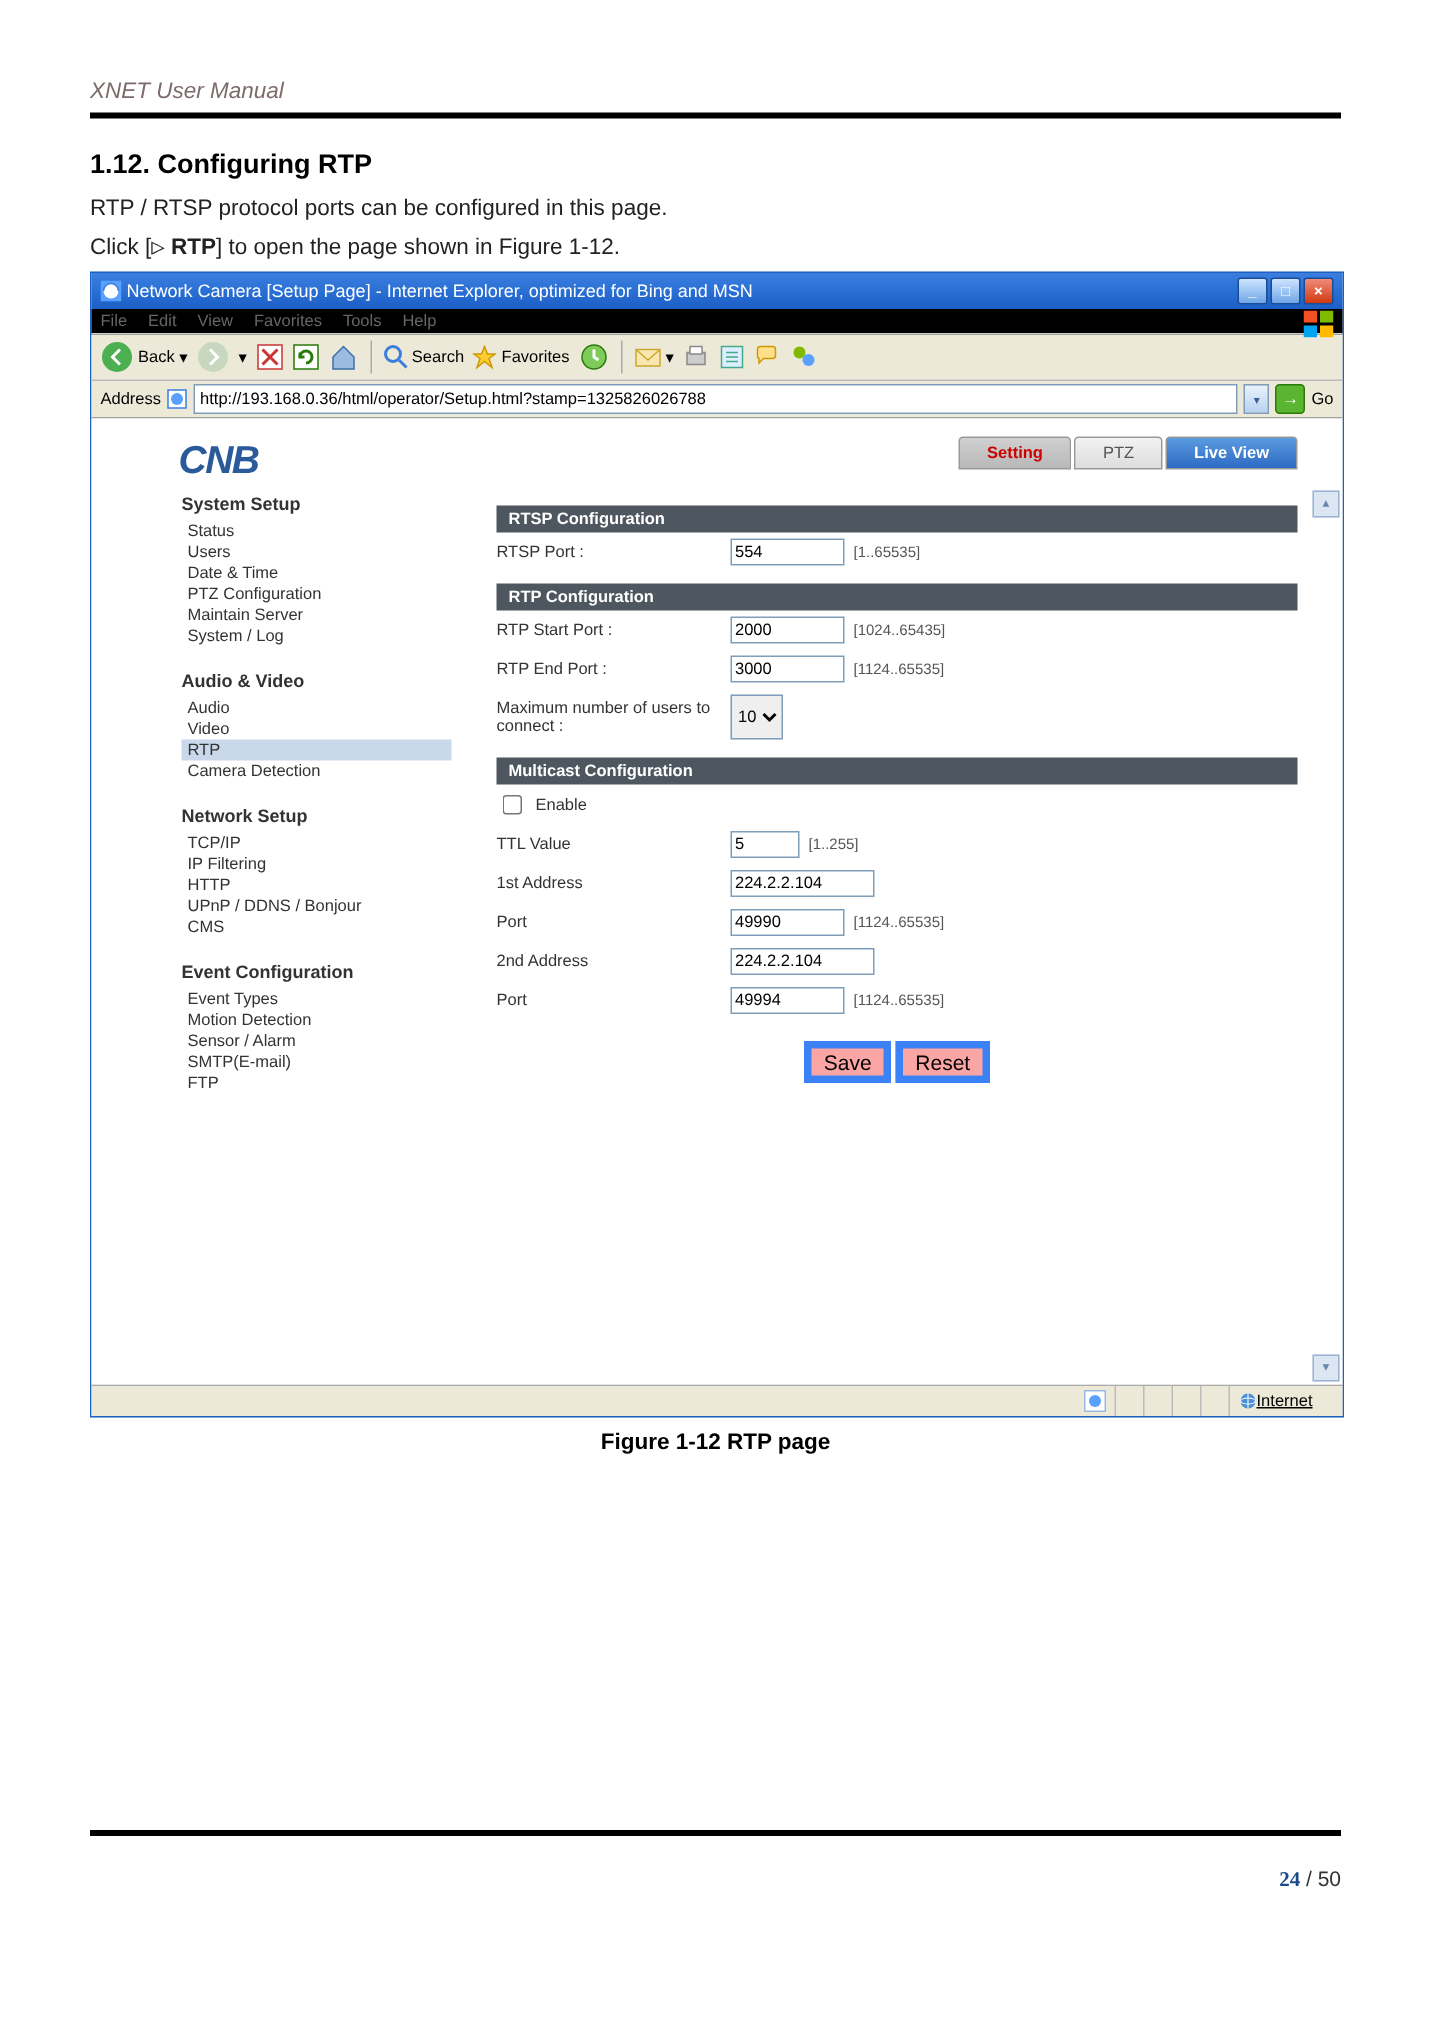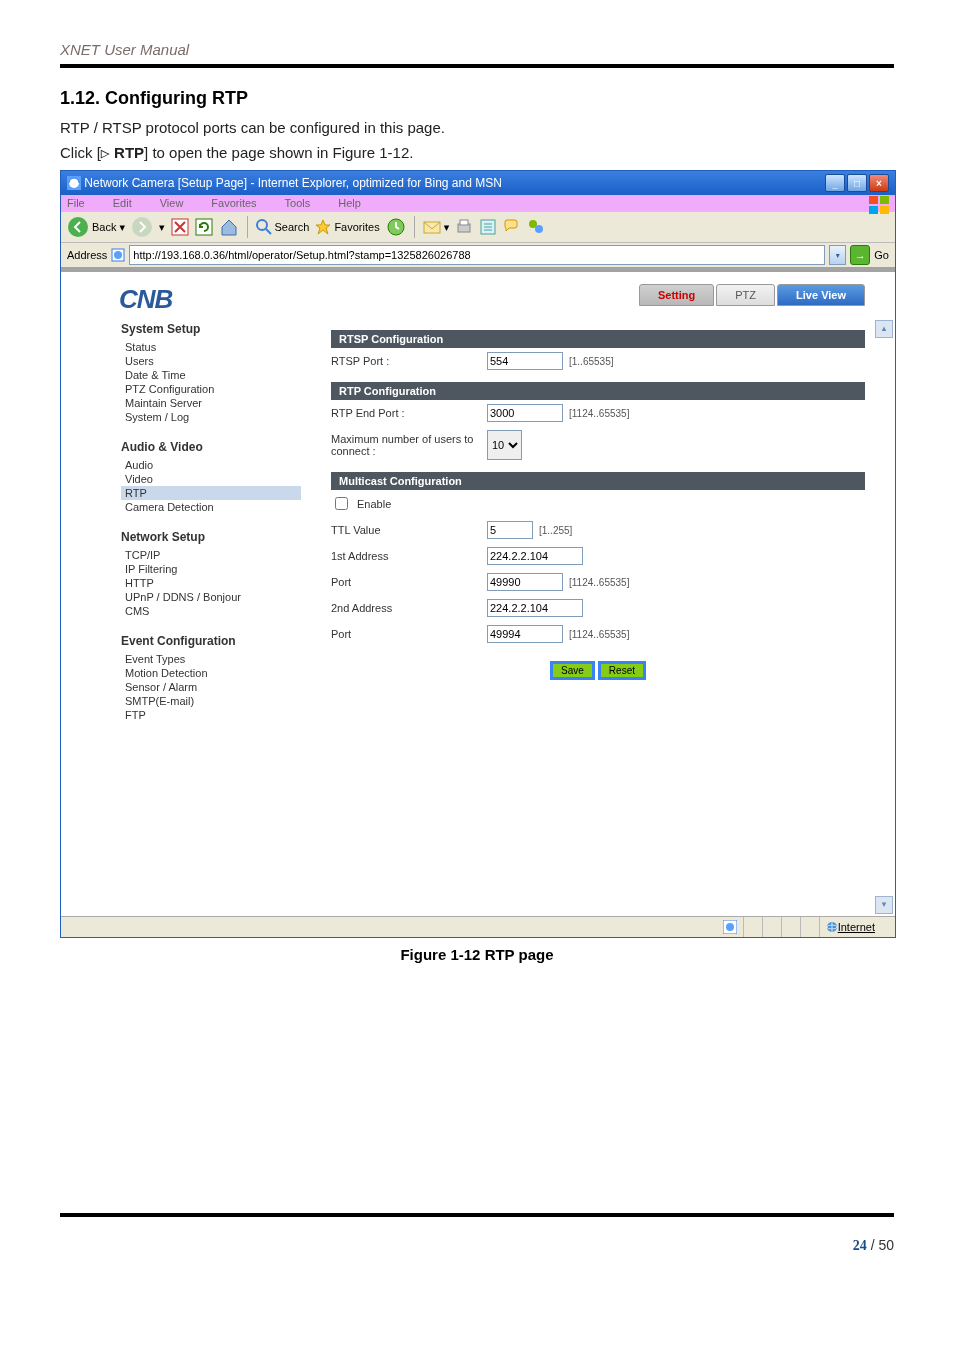--- a/index.html
+++ b/index.html
@@ -1,36 +1,36 @@
 <!DOCTYPE html>
 <html><head>
 <meta charset="utf-8">
 <style>
   body { margin:0; padding:0; font-family:Verdana,Arial,sans-serif; background:#fff; color:#000; }
-  .page { width:954px; margin:1px auto; padding:40px 60px 20px 60px; box-sizing:border-box; }
+  .page { width:954px; margin:12px auto; padding:40px 60px 20px 60px; box-sizing:border-box; }
   .manual-header { font-style:italic; color:#7d6b6b; font-size:15px; margin-bottom:6px; }
   .hr-thick { border:none; border-top:4px solid #000; margin:0 0 20px 0; }
   .hr-thick.bottom { margin-top:250px; }
   .section-title { font-size:18px; font-weight:bold; margin:0 0 10px 0; }
   .body-text { font-size:15px; margin:0 0 8px 0; color:#222; }
   .body-text .tri { font-family:monospace; }
   .figure-caption { text-align:center; font-weight:bold; font-size:15px; margin-top:8px; }
 
   
   .ie-window { border:1px solid #1f5fbf; background:#efefef; position:relative; width:100%; font-family:Tahoma,Arial,sans-serif; }
   .titlebar { background:linear-gradient(#3a7fe0,#1b5fc7); color:#fff; font-size:12px; padding:3px 6px; display:flex; justify-content:space-between; align-items:center;gap:31px; }
   .titlebar .btns { display:flex; gap:2px; }
   .winbtn { width:18px; height:16px; background:linear-gradient(#cde4ff,#6fa6e6); border:1px solid #1b4c96; border-radius:2px; display:flex; align-items:center; justify-content:center; font-size:10px; color:#fff; font-weight:bold; }
   .winbtn.close { background:linear-gradient(#f08b7a,#d03a10); }
-  .menubar { background:#f0abfc; font-size:11px; color:#666; padding:2px 6px; display:flex; gap:28px; border-bottom:1px solid #ccc; position:relative; }
+  .menubar { background:#000000; font-size:11px; color:#666; padding:2px 6px; display:flex; gap:14px; border-bottom:1px solid #ccc; position:relative; }
   .menubar .flag { position:absolute; right:6px; top:1px; width:20px; height:18px; }
   .toolbar { background:#ece9d8; padding:4px 6px; border-bottom:1px solid #bbb; display:flex; align-items:center; gap:6px; font-size:11px; }
   .tb-btn { display:inline-flex; align-items:center; gap:3px; }
   .sep { width:1px; height:22px; background:#aaa; margin:0 2px; }
-  .addrbar { background:#ece9d8; padding:2px 6px; border-bottom:5px solid #a3a3a3; display:flex; align-items:center; gap:4px; font-size:11px; }
+  .addrbar { background:#ece9d8; padding:2px 6px; border-bottom:1px solid #a3a3a3; display:flex; align-items:center; gap:4px; font-size:11px; }
   .addrbar input { flex:1; height:18px; font-size:11px; border:1px solid #7f9db9; padding:0 3px; }
   .go-btn { width:18px; height:18px; background:#5cb531; border:1px solid #2a7a0a; border-radius:3px; display:flex; align-items:center; justify-content:center; color:#fff; font-size:11px; font-weight:bold; }
   .dropdown-arrow { width:15px; height:18px; background:linear-gradient(#eaf2fb,#b7d2f0); border:1px solid #7f9db9; display:flex; align-items:center; justify-content:center; font-size:8px; color:#3a5f9a; }
 
   
   .viewport { background:#fff; position:relative; padding:0; }
   .topnav { display:flex; justify-content:flex-end; gap:2px; padding:12px 30px 6px 0; }
   .topnav .tab { font-size:11px; padding:4px 18px; border:1px solid #999; background:linear-gradient(#f2f2f2,#ddd); color:#555; border-radius:3px 3px 0 0; }
   .topnav .tab.active { background:linear-gradient(#d0d0d0,#b8b8b8); color:#c00; font-weight:bold; }
   .topnav .tab.liveview { background:linear-gradient(#5a9be0,#2d6bc4); color:#fff; font-weight:bold; }
@@ -46,21 +46,21 @@
   .sidebar .item.selected { background:#c9d8ea; }
 
   .main-form { flex:1; }
   .section-hdr { background:#4e5760; color:#fff; font-weight:bold; font-size:11px; padding:3px 8px; margin-top:8px; }
   .form-row { display:flex; align-items:center; padding:4px 0; gap:6px; }
   .form-row .label { width:150px; }
   .form-row input[type=text] { width:70px; border:1px solid #7f9db9; height:16px; font-size:11px; padding:0 2px; }
   .form-row .hint { color:#555; font-size:10px; }
   .form-row select { border:1px solid #7f9db9; font-size:11px; height:30px; }
   .btn-row { text-align:center; padding:14px 0 0 0; }
-  .btn-row button { font-size:10px; padding:1px 8px; border:3px solid #3b82f6; background:#84cc16; }
+  .btn-row button { font-size:14px; padding:1px 8px; border:5px solid #3b82f6; background:#fca5a5; }
 
   .statusbar { background:#ece9d8; border-top:1px solid #aaa; height:20px; display:flex; justify-content:flex-end; align-items:center; font-size:11px; gap:6px; padding:0 14px 0 4px; }
   .statusbar .cell { border-left:1px solid #bbb; height:100%; display:flex; align-items:center; padding:0 6px;text-decoration:underline; }
   .page-footer { text-align:right; font-size:14px; margin-top:10px; color:#333; }
   .page-footer .cur { font-family:"Times New Roman",serif; font-weight:bold; color:#1a4a8a; }
 
   
   .ico { display:inline-block; vertical-align:middle; }
 </style>
 </head>
@@ -252,20 +252,25 @@
 
         <div class="main-form">
           <div class="section-hdr">RTSP Configuration</div>
           <div class="form-row">
             <span class="label">RTSP Port :</span>
             <input type="text" value="554" style="">
             <span class="hint">[1..65535]</span>
           </div>
 
           <div class="section-hdr">RTP Configuration</div>
+          <div class="form-row">
+            <span class="label">RTP Start Port :</span>
+            <input type="text" value="2000" style="">
+            <span class="hint">[1024..65435]</span>
+          </div>
           <div class="form-row">
             <span class="label">RTP End Port :</span>
             <input type="text" value="3000" style="">
             <span class="hint">[1124..65535]</span>
           </div>
           <div class="form-row">
             <span class="label" style="width:150px;">Maximum number of users to connect :</span>
             <select><option>10</option></select>
           </div>
 

